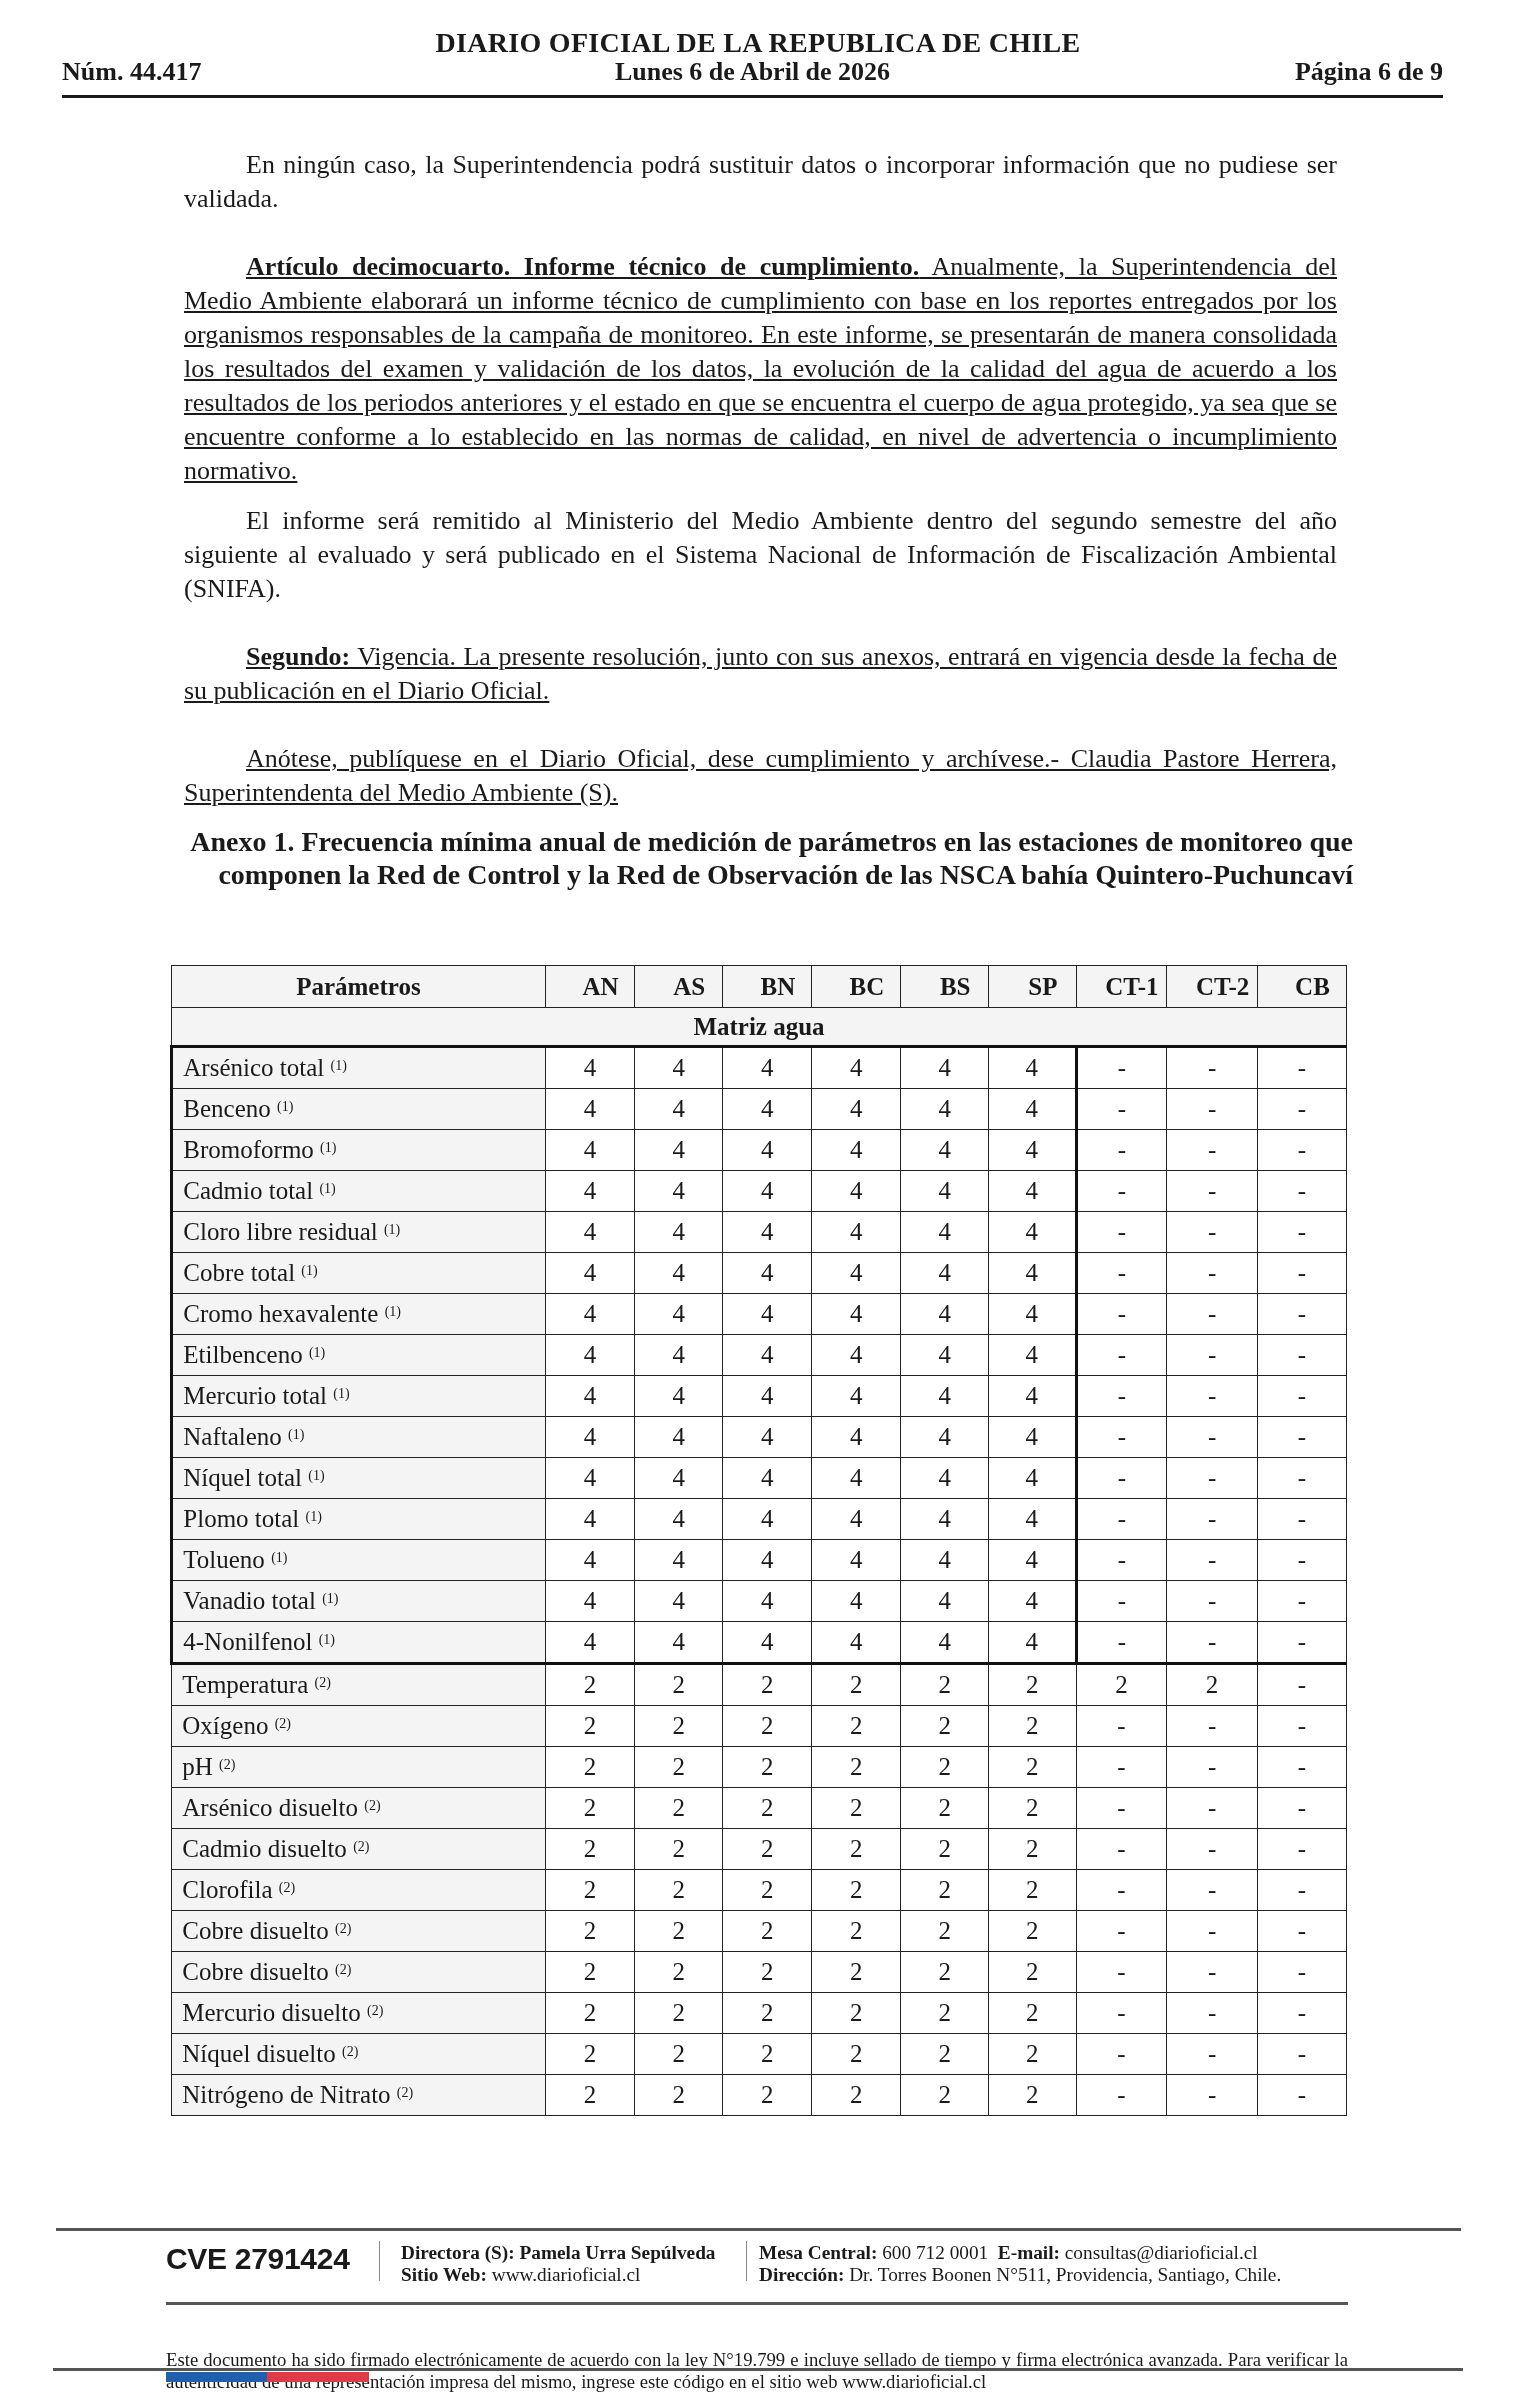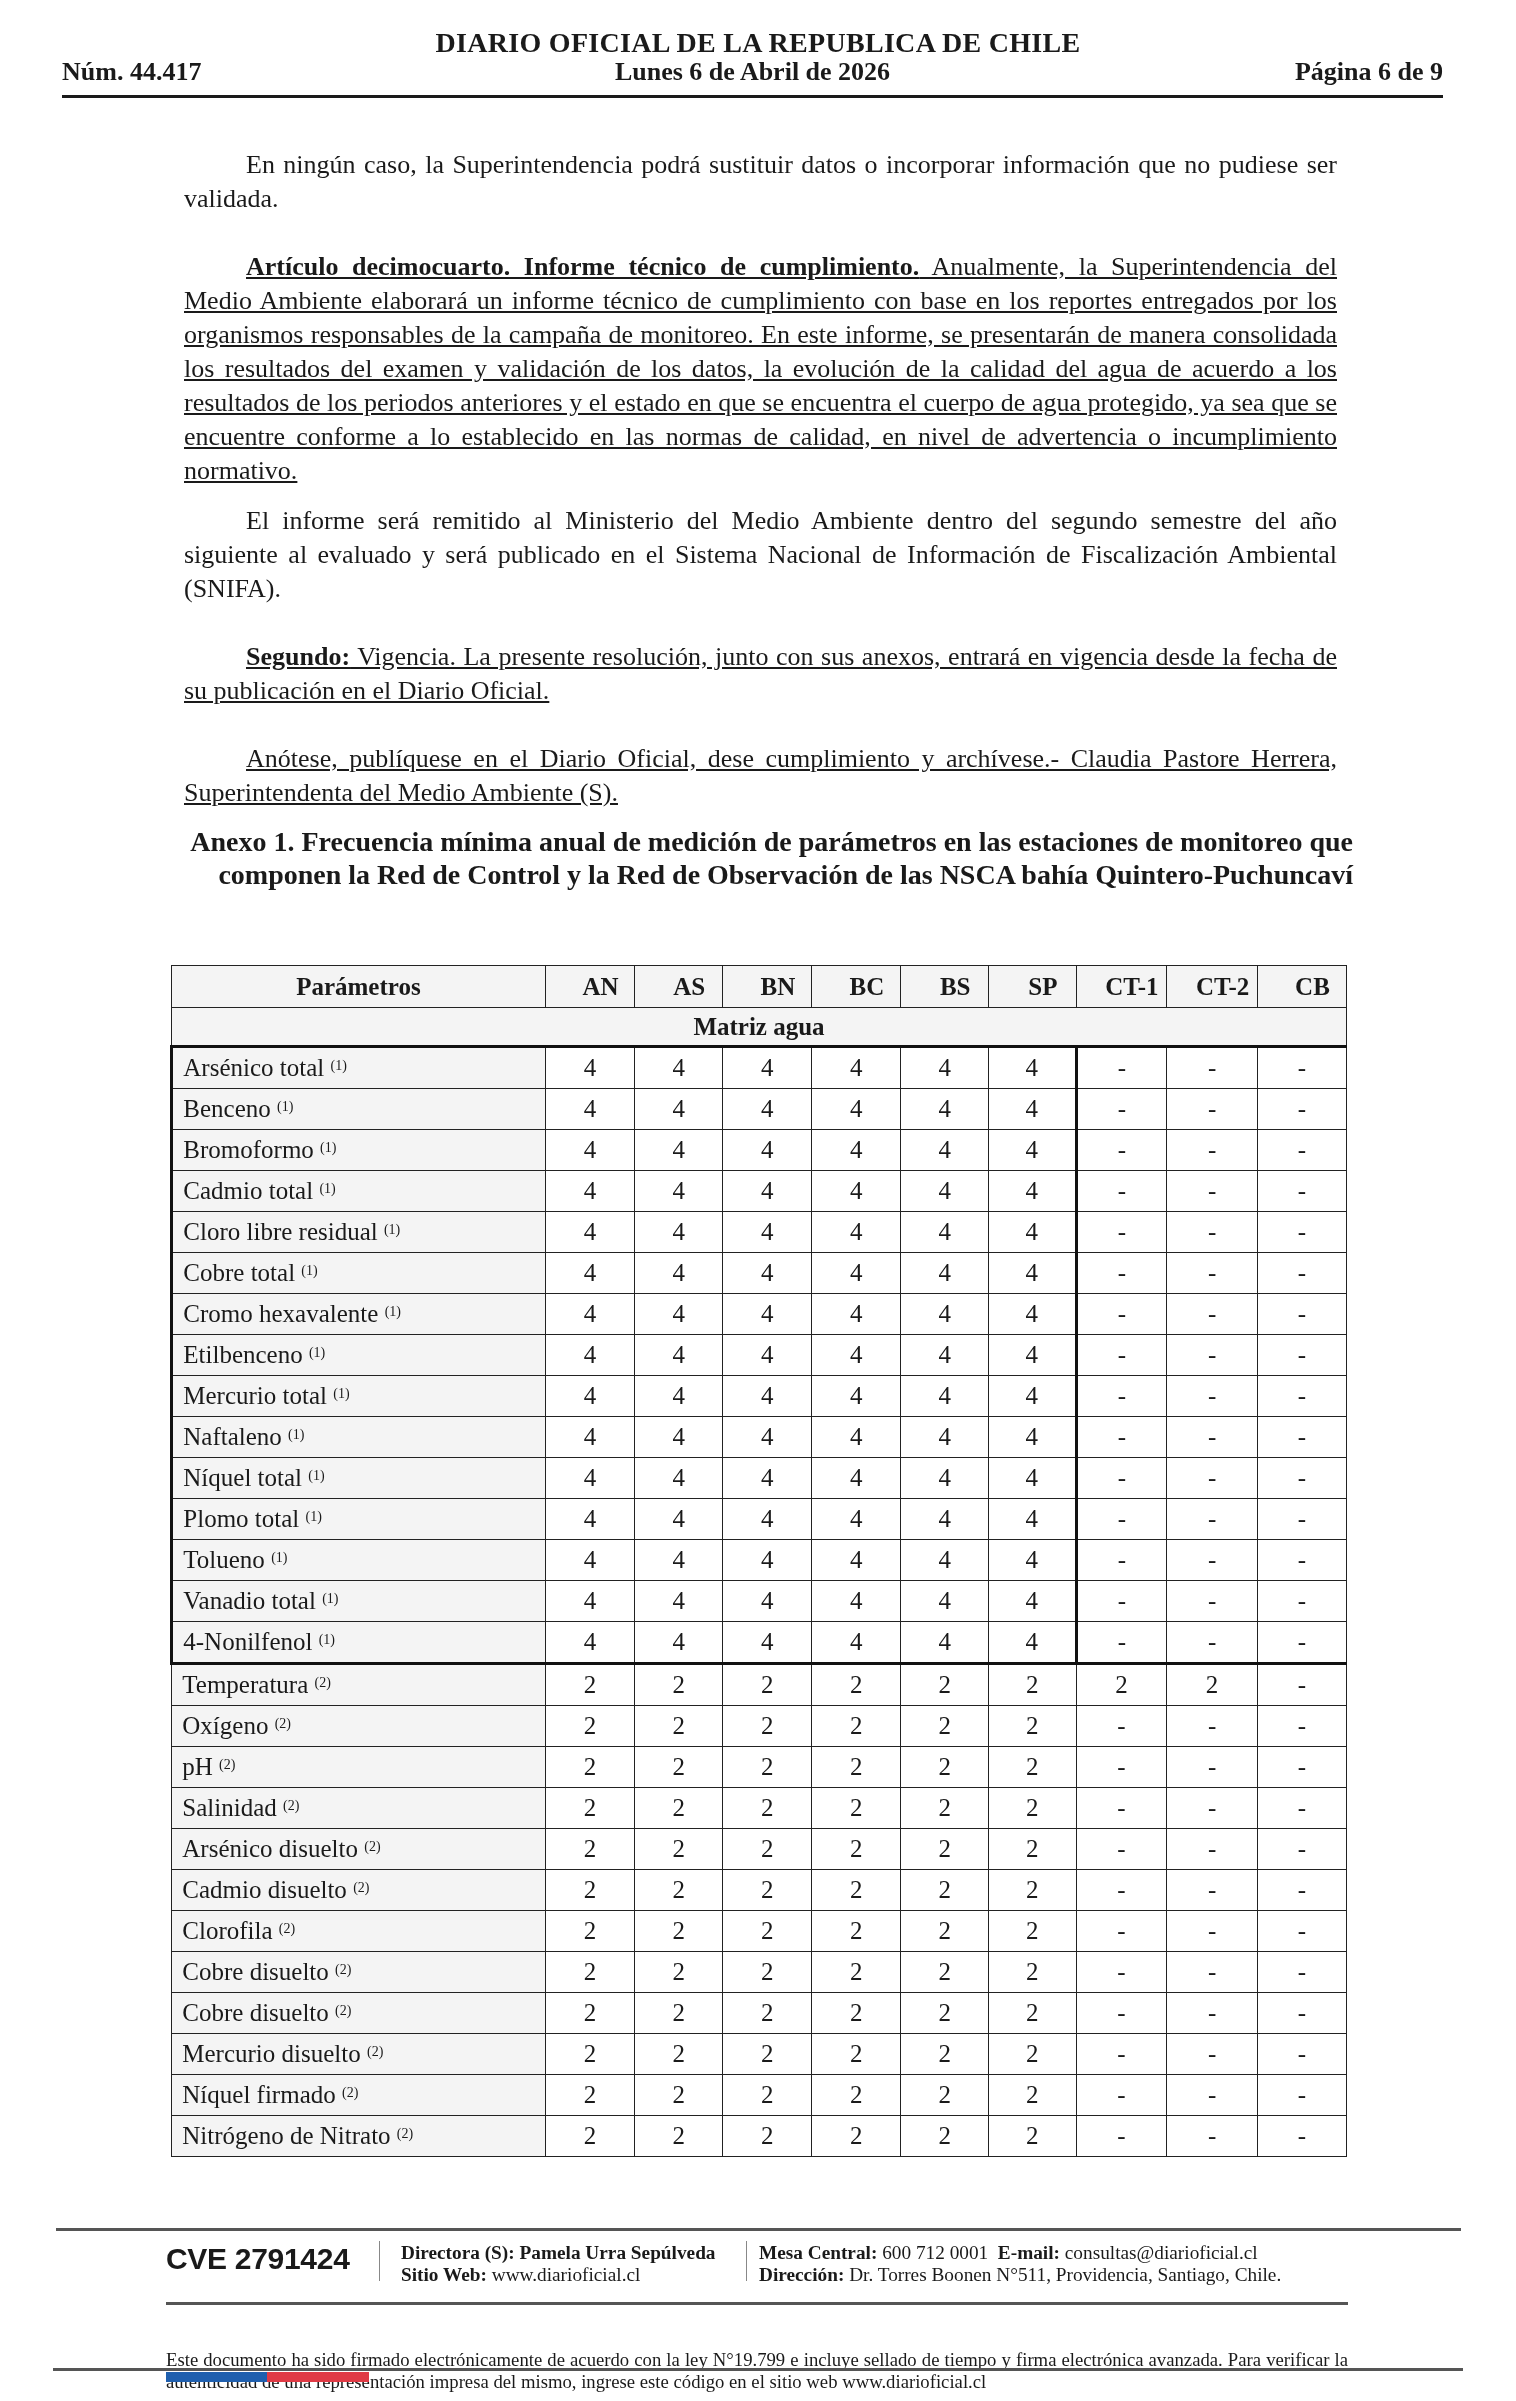--- a/index.html
+++ b/index.html
@@ -298,32 +298,20 @@
         <td class="v">2</td>
         <td class="v">2</td>
         <td class="v">2</td>
         <td class="v">2</td>
         <td class="v c6">2</td>
         <td class="v">-</td>
         <td class="v">-</td>
         <td class="v">-</td>
       </tr>
       <tr>
-        <td class="param"><span>Salinidad</span> <sup>(2)</sup></td>
-        <td class="v">2</td>
-        <td class="v">2</td>
-        <td class="v">2</td>
-        <td class="v">2</td>
-        <td class="v">2</td>
-        <td class="v c6">2</td>
-        <td class="v">-</td>
-        <td class="v">-</td>
-        <td class="v">-</td>
-      </tr>
-      <tr>
         <td class="param"><span>Arsénico disuelto</span> <sup>(2)</sup></td>
         <td class="v">2</td>
         <td class="v">2</td>
         <td class="v">2</td>
         <td class="v">2</td>
         <td class="v">2</td>
         <td class="v c6">2</td>
         <td class="v">-</td>
         <td class="v">-</td>
         <td class="v">-</td>
@@ -382,21 +370,21 @@
         <td class="v">2</td>
         <td class="v">2</td>
         <td class="v">2</td>
         <td class="v">2</td>
         <td class="v c6">2</td>
         <td class="v">-</td>
         <td class="v">-</td>
         <td class="v">-</td>
       </tr>
       <tr>
-        <td class="param"><span>Níquel firmado</span> <sup>(2)</sup></td>
+        <td class="param"><span>Níquel disuelto</span> <sup>(2)</sup></td>
         <td class="v">2</td>
         <td class="v">2</td>
         <td class="v">2</td>
         <td class="v">2</td>
         <td class="v">2</td>
         <td class="v c6">2</td>
         <td class="v">-</td>
         <td class="v">-</td>
         <td class="v">-</td>
       </tr>

